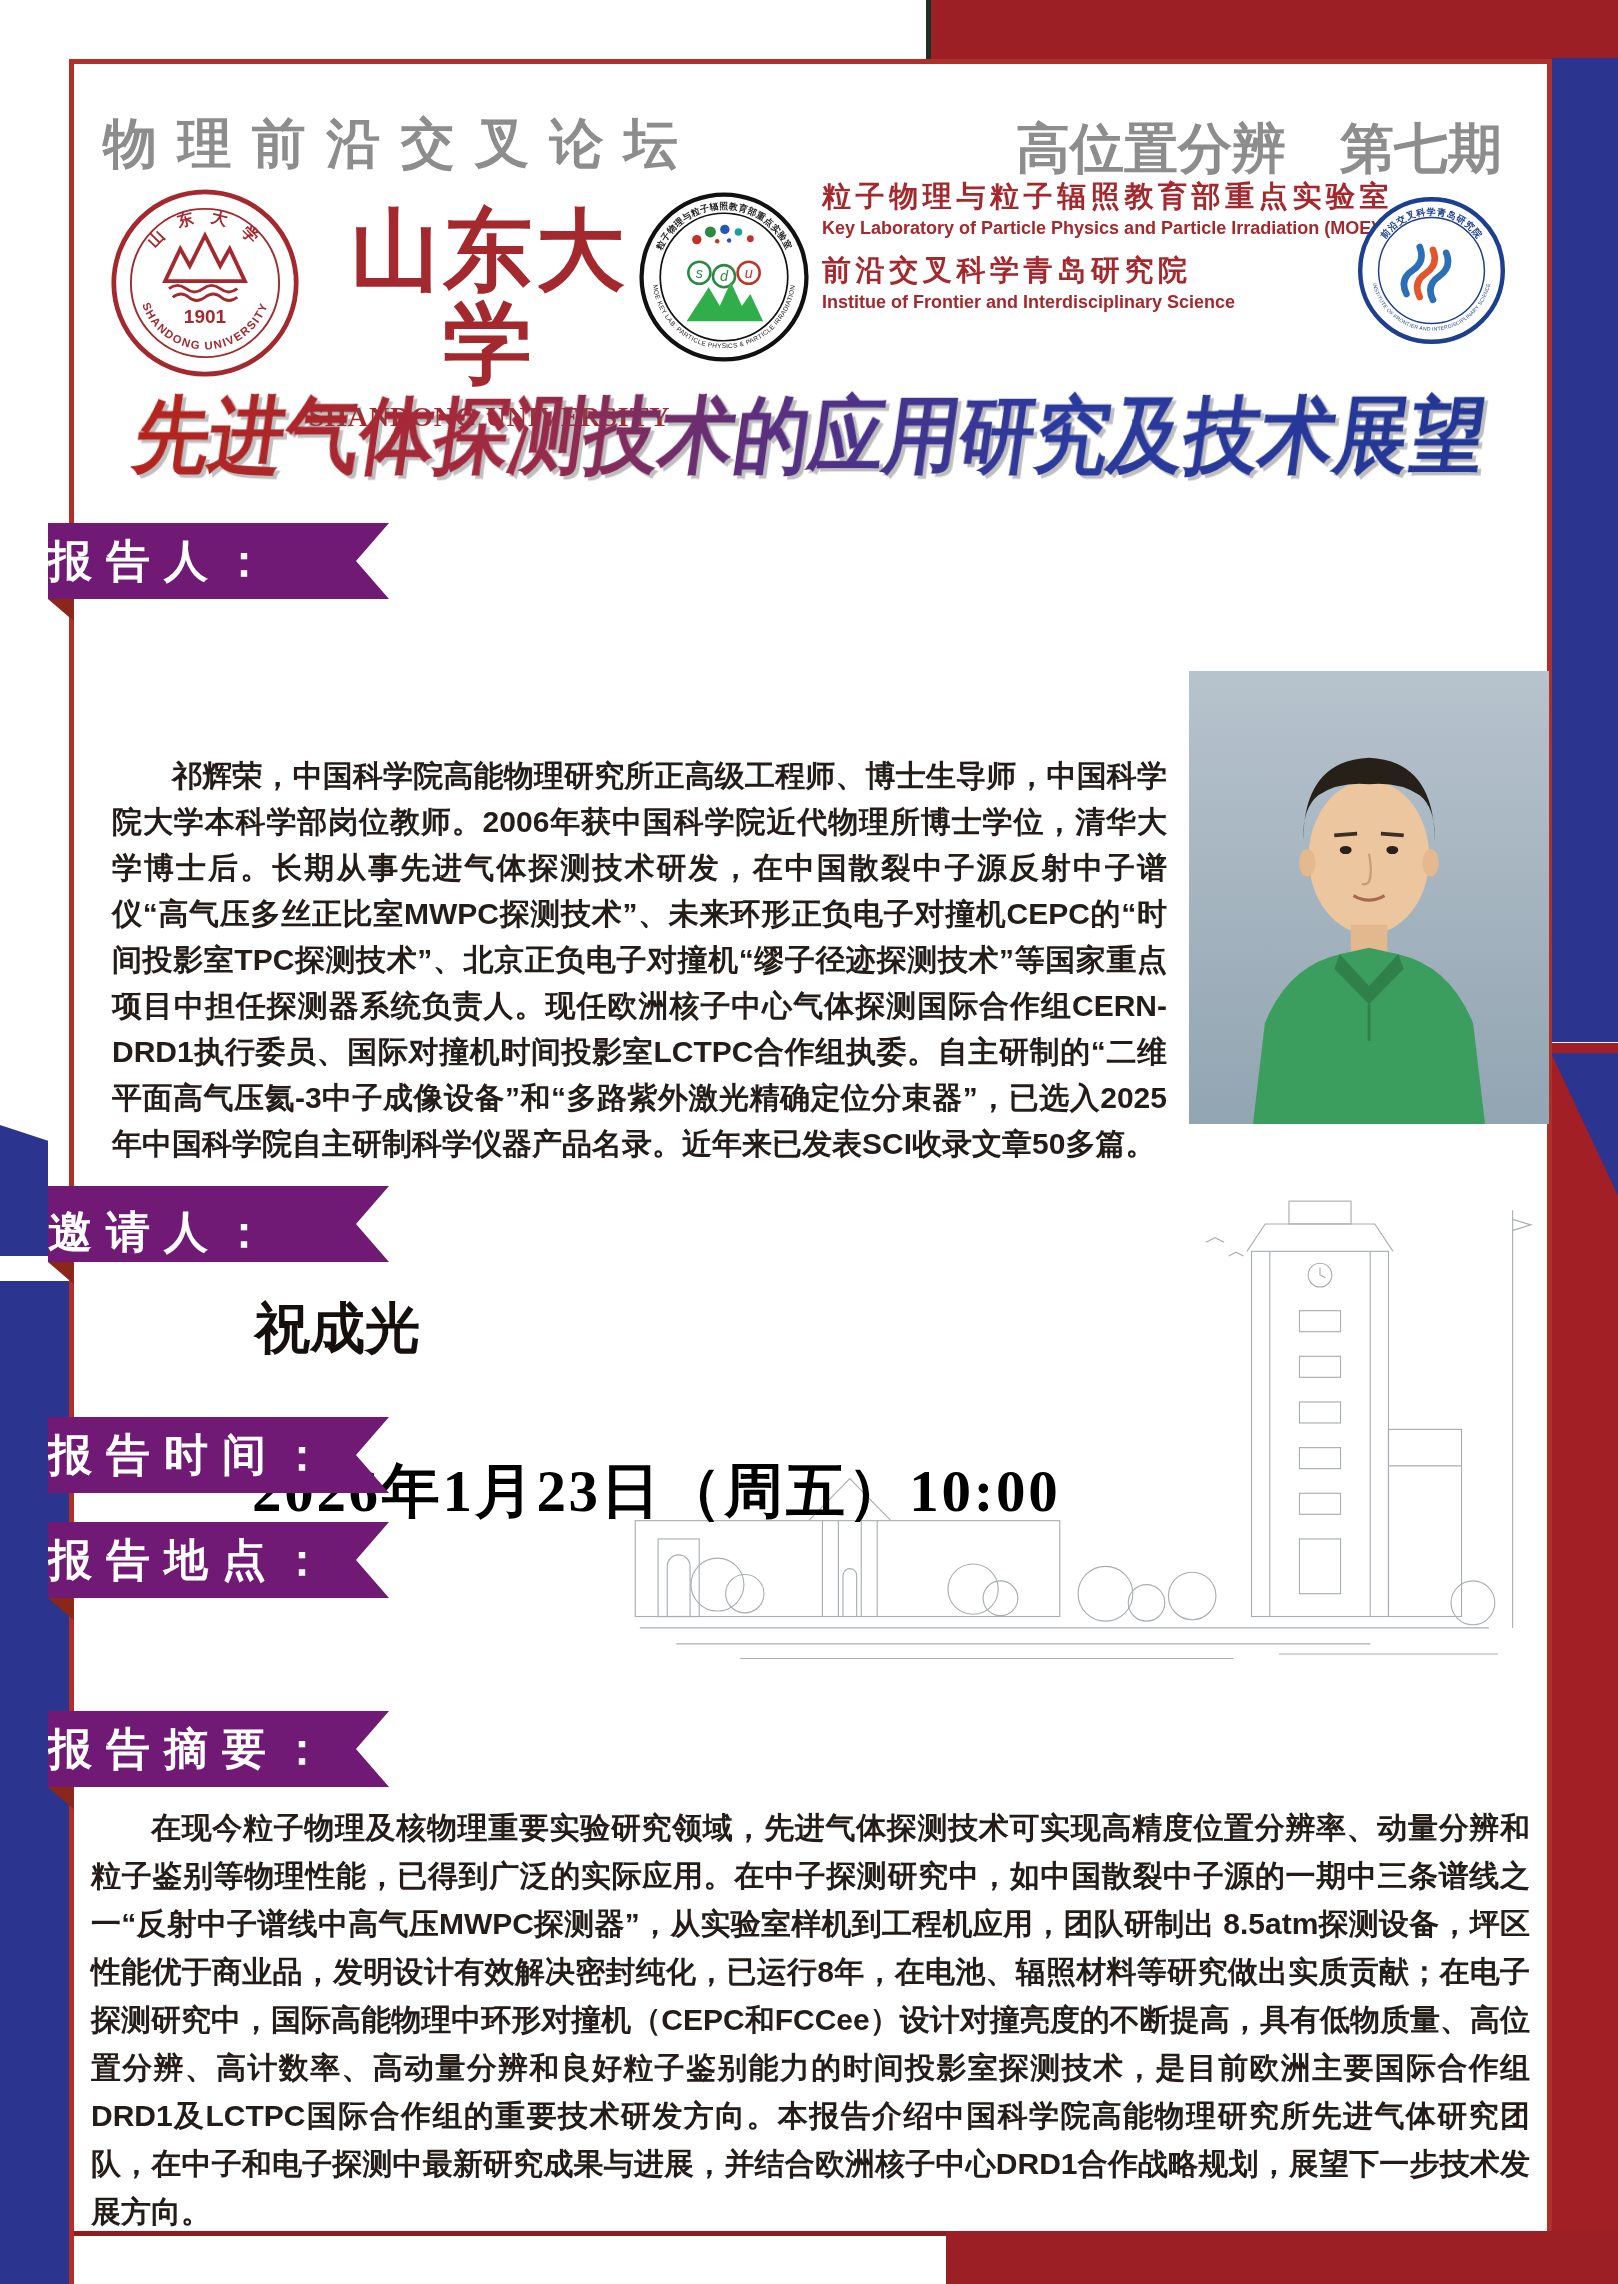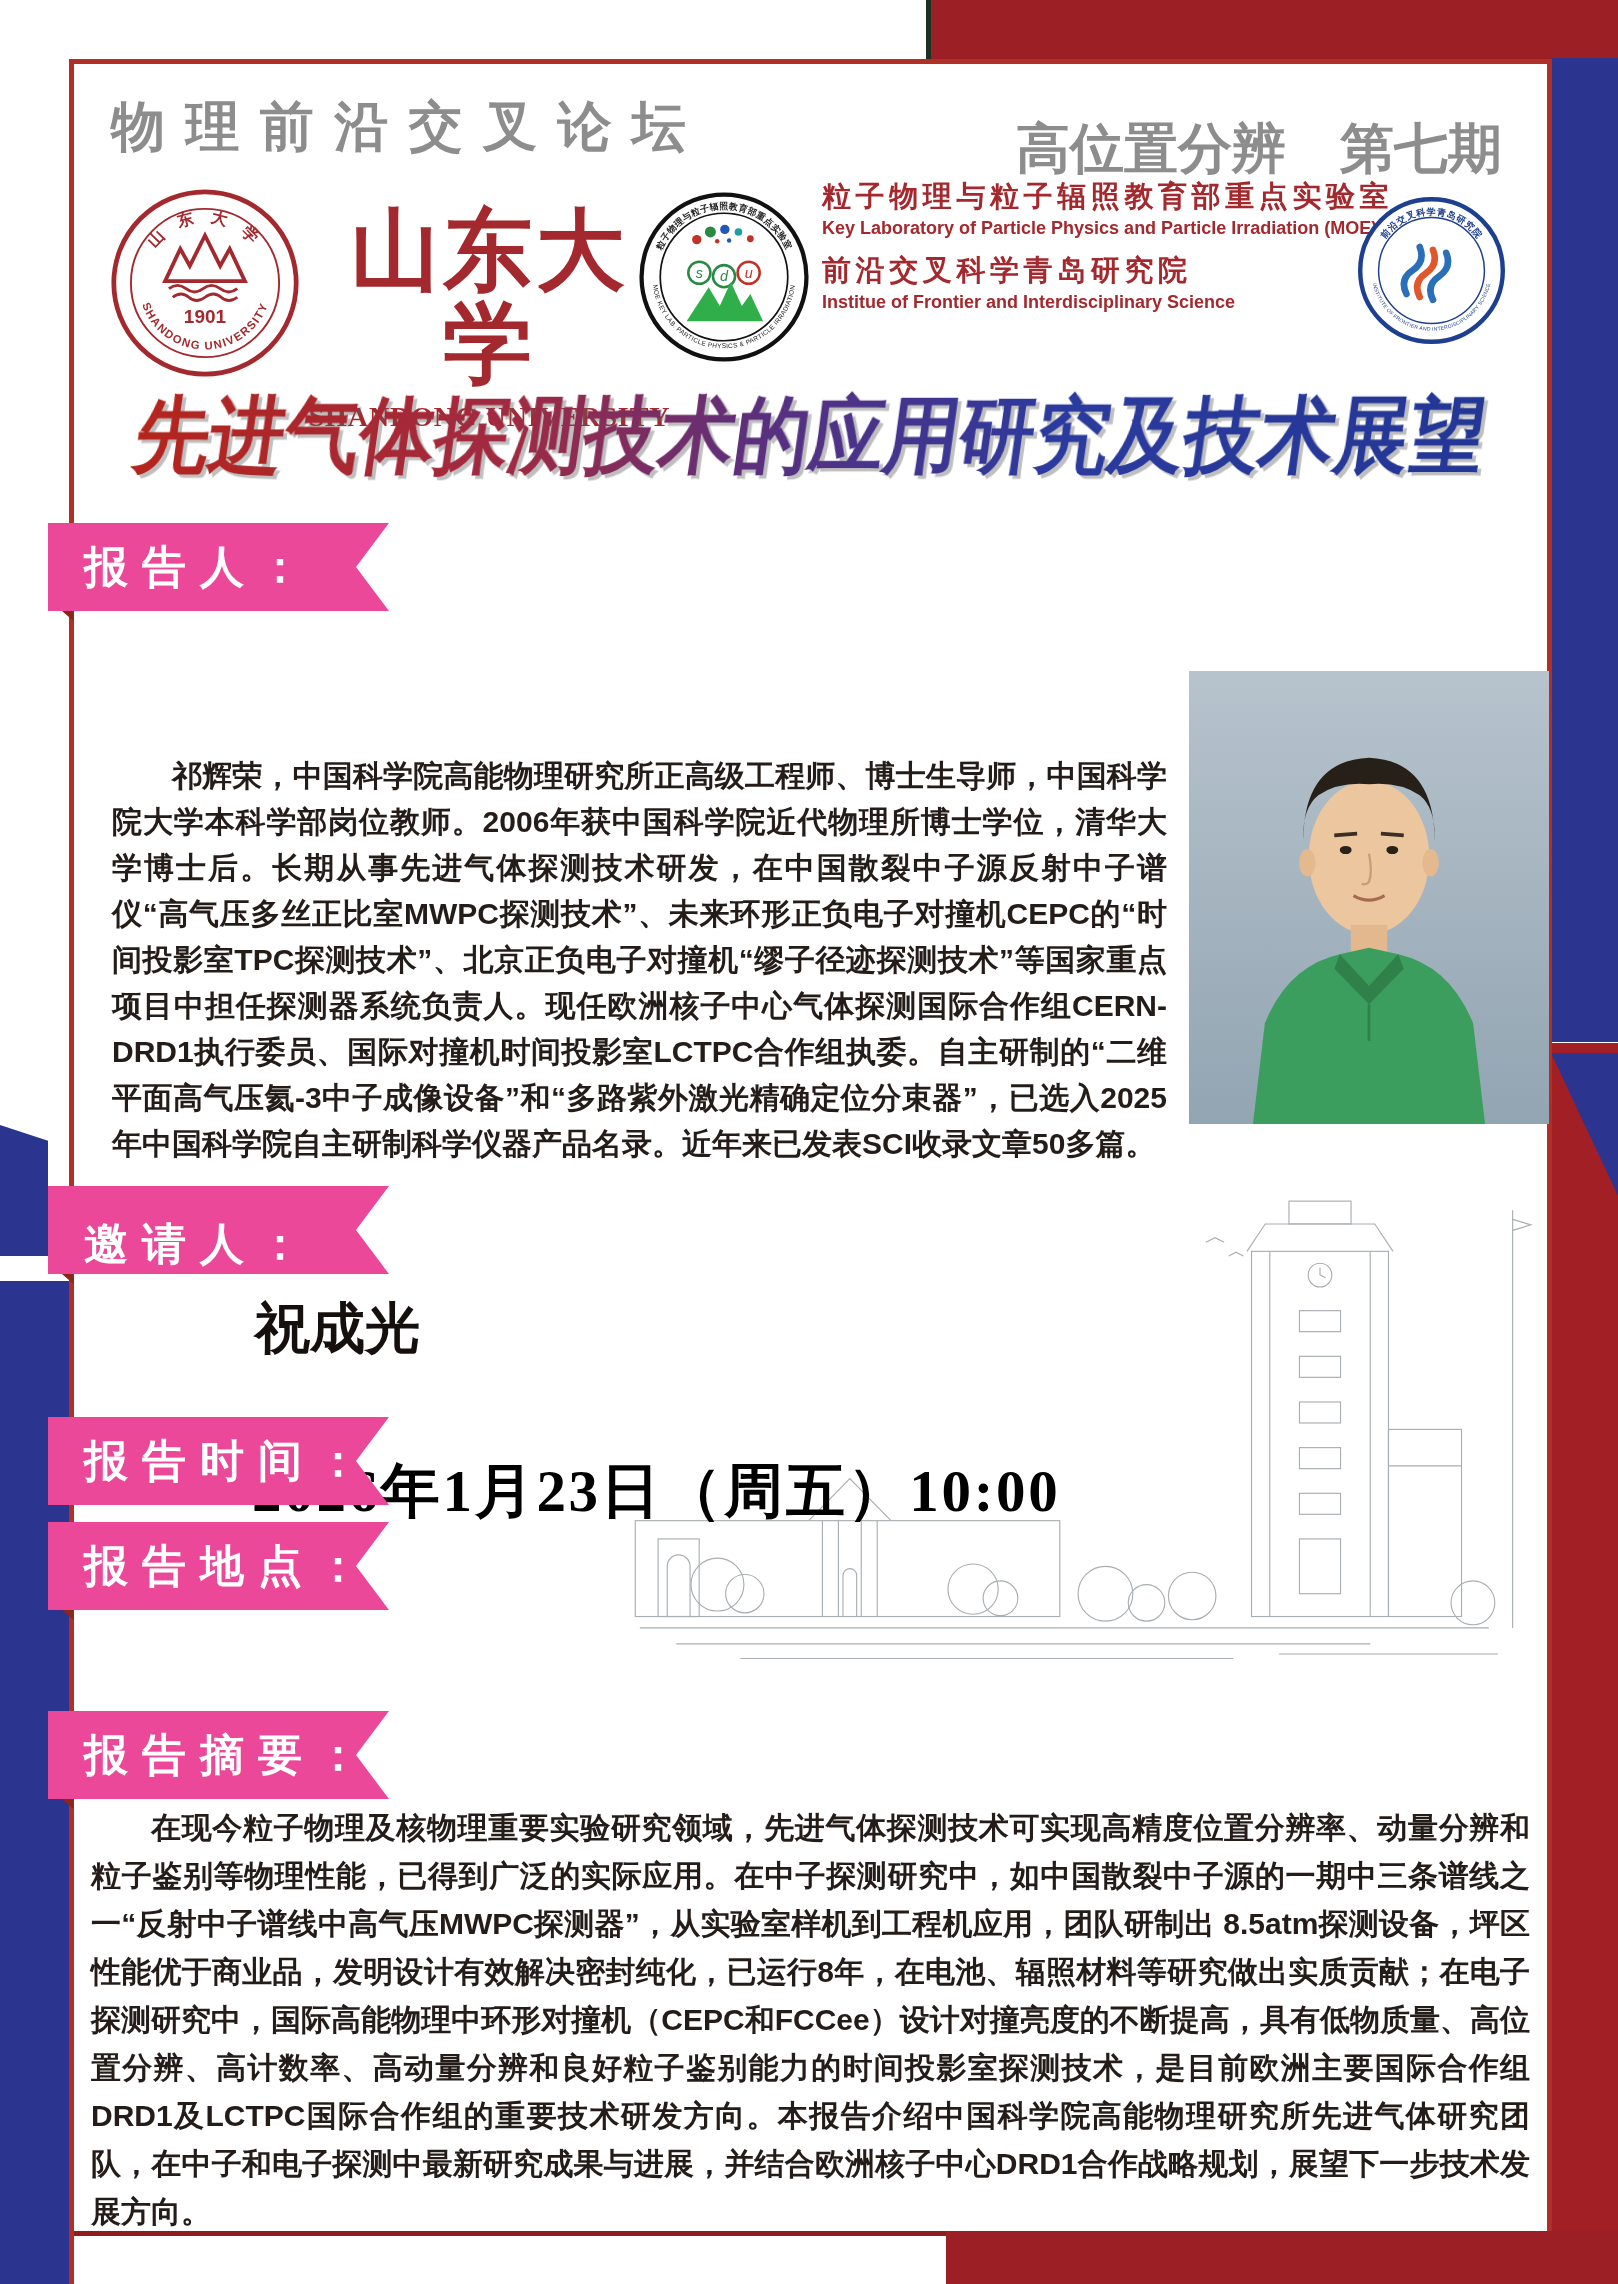--- a/index.html
+++ b/index.html
@@ -19,21 +19,21 @@
   .frame-top{left:69px;top:59px;width:1482px;height:4.6px;background:#b02f27;}
   .frame-left{left:69px;top:59px;width:4.6px;height:2234px;background:#b02f27;}
   .frame-right{left:1547px;top:59px;width:4.6px;height:2176px;background:#b02f27;}
   .frame-bottom{left:74px;top:2231px;width:872px;height:4.6px;background:#8f1d20;}
   .block-bottomright{left:946px;top:2231px;width:673px;height:62px;background:#9c1f25;}
   .band-blue-left{left:0;top:1281px;width:69px;height:1012px;background:#2b3590;}
   .wedge-blue-left{left:0;top:1125px;width:48px;height:131px;background:#2b3590;
     clip-path:polygon(0 0,100% 12%,100% 100%,0 100%);}
 
   
-  .forum-title{left:103px;top:91px;font-size:54px;font-weight:700;color:#8d8d8d;letter-spacing:2.7px;white-space:nowrap;margin-left:8px;}
+  .forum-title{left:103px;top:108px;font-size:54px;font-weight:700;color:#8d8d8d;letter-spacing:2.7px;white-space:nowrap;}
   .issue{right:116px;top:113px;font-size:54px;font-weight:700;color:#8d8d8d;white-space:nowrap;}
 
   
   .sdu-seal{left:110px;top:188px;width:190px;height:190px;}
   .sdu-name{left:307px;top:205px;width:365px;text-align:center;color:#a4292e;}
   .sdu-name .cn{font-family:"Liberation Serif","DejaVu Serif",serif;font-size:89px;font-weight:900;letter-spacing:3.7px;line-height:1.05;}
   .sdu-name .en{font-family:"Liberation Serif","DejaVu Serif",serif;font-size:28px;font-weight:700;letter-spacing:0.9px;margin-top:9px;}
   .lab-logo{left:639px;top:192px;width:170px;height:170px;}
   .lab-text{left:822px;top:177px;color:#a4292e;}
   .lab-text .grp{margin-bottom:12px;}
@@ -45,22 +45,22 @@
   .main-title{left:91px;top:386px;width:1437px;text-align:center;}
   .main-title .grad{
     display:inline-block;font-size:75px;font-weight:900;white-space:nowrap;
     transform:skewX(-8deg) scaleY(1.12);
     background:linear-gradient(90deg,#b4251c 0%,#a02a42 28%,#5b2f7e 46%,#2b3a9e 68%,#233795 100%);
     -webkit-background-clip:text;background-clip:text;color:transparent;
     filter:drop-shadow(4.1px 3.7px 0px rgba(95,95,95,0.40));
   }
 
   
-  .ribbon{left:48px;width:341px;height:88px;background:#ec4899;color:#ffffff;
-    display:flex;align-items:center;box-sizing:border-box;padding-left:36px;
+  .ribbon{left:48px;width:341px;height:76px;background:#701a75;color:#ffffff;
+    display:flex;align-items:center;box-sizing:border-box;
     font-size:44px;font-weight:700;letter-spacing:0.9px;white-space:nowrap;
     clip-path:polygon(0 0,100% 0,calc(100% - 33px) 50%,100% 100%,0 100%);z-index:6;}
   .fold{left:48px;width:25.6px;height:22px;background:#8a261a;
     clip-path:polygon(0 0,100% 0,100% 100%);z-index:5;}
 
   
   .speaker-name{left:130px;top:633px;font-family:"Liberation Serif","DejaVu Serif",serif;
     font-size:53px;font-weight:700;color:#1c1410;white-space:nowrap;z-index:4;}
   .speaker-name span{margin-right:50px;}
   .bio{left:112px;top:753px;width:1055px;font-size:30px;line-height:46px;font-weight:600;

